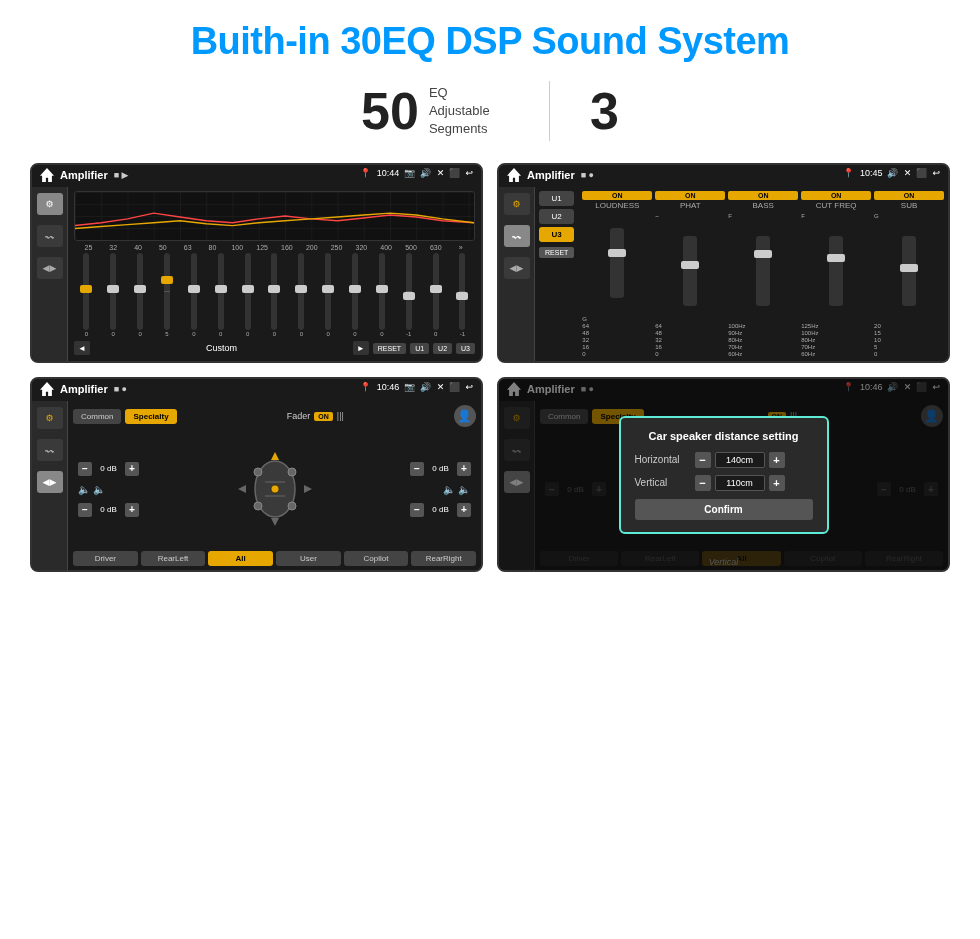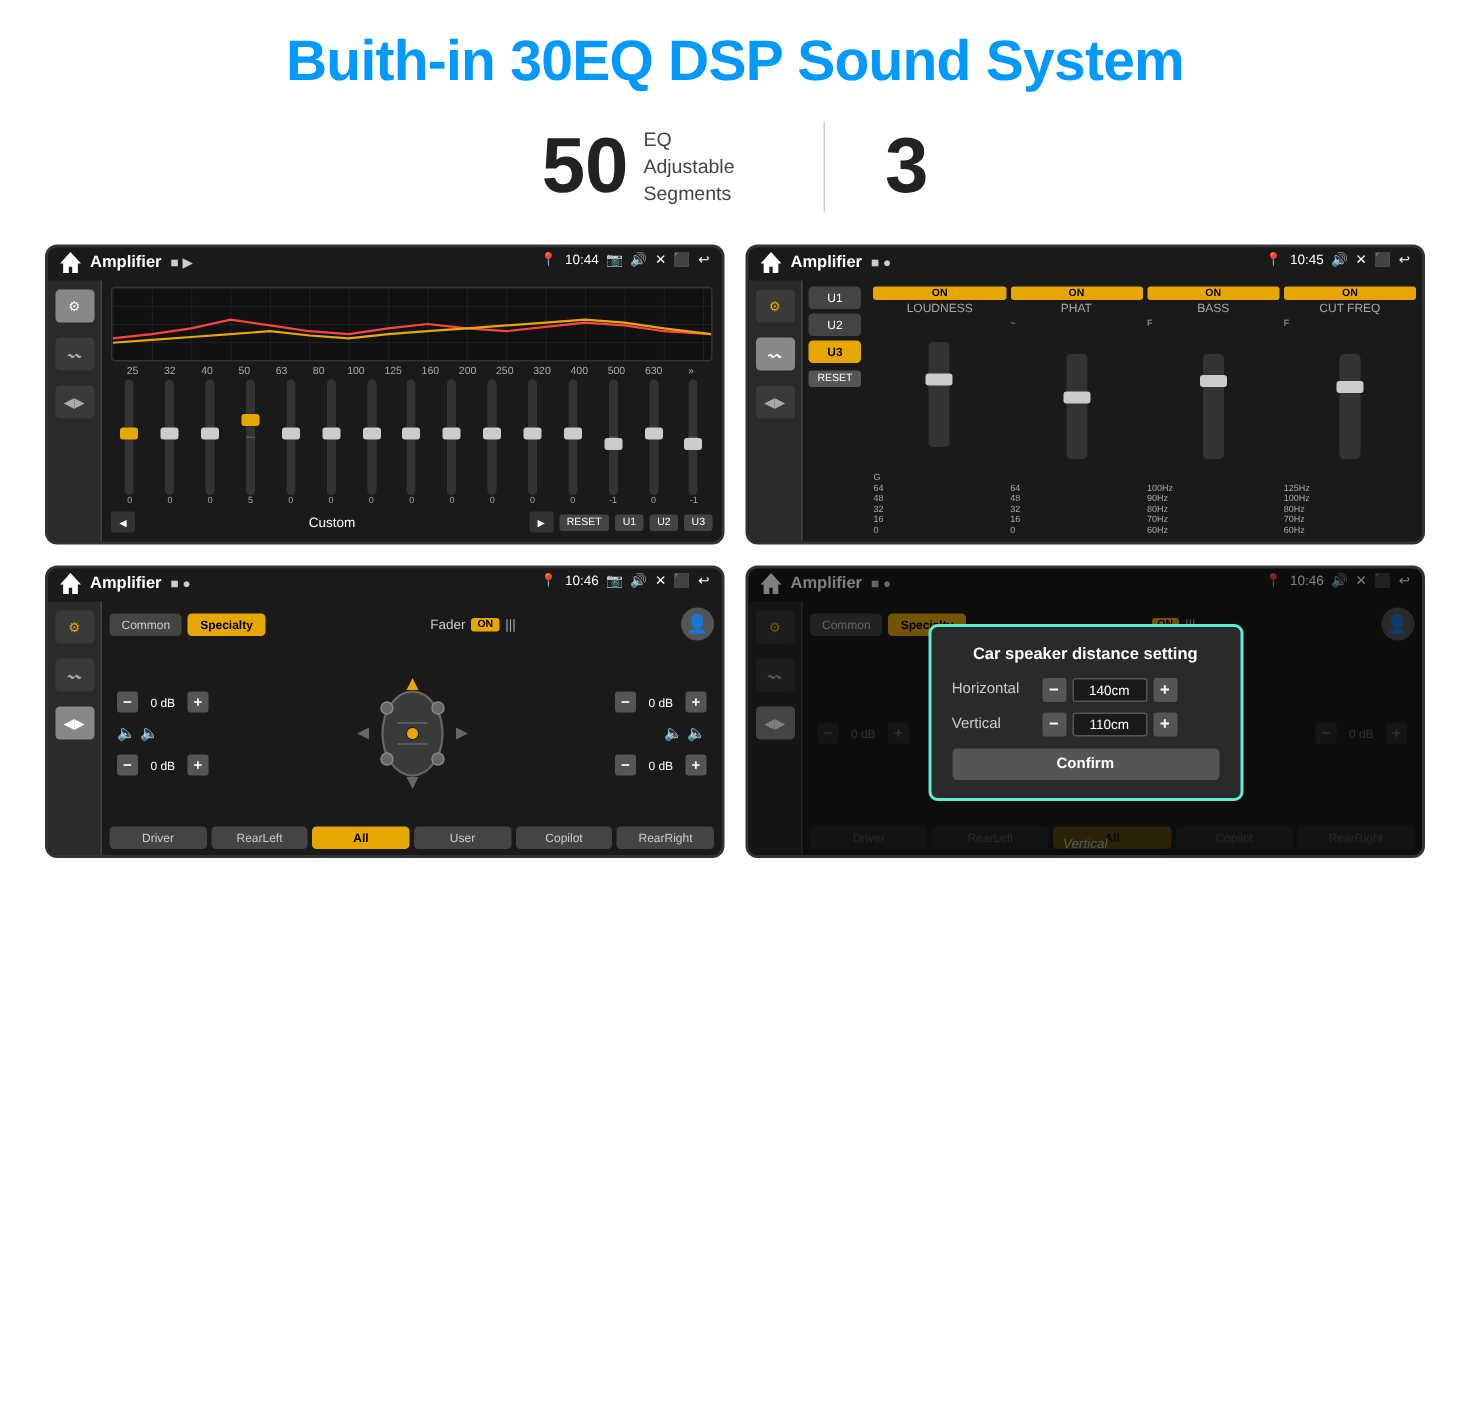--- a/index.html
+++ b/index.html
@@ -861,20 +861,35 @@
                     <div class="v-slider-thumb" style="top:25%;background:#ccc;"></div>
                   </div>
               </div>
               <div style="font-size:6px;color:#aaa;">125Hz</div>
               <div style="font-size:6px;color:#aaa;">100Hz</div>
               <div style="font-size:6px;color:#aaa;">80Hz</div>
               <div style="font-size:6px;color:#aaa;">70Hz</div>
               <div style="font-size:6px;color:#aaa;">60Hz</div>
             </div>
 
+            <div class="channel-column">
+              <div class="on-badge">ON</div>
+              <div class="channel-label">SUB</div>
+              <div style="font-size:6px;color:#aaa;margin-top:2px;">G</div>
+              <div class="channel-slider-area">
+                <div class="v-slider">
+                    <div class="v-slider-thumb" style="top:40%;background:#ccc;"></div>
+                  </div>
+              </div>
+              <div style="font-size:6px;color:#aaa;">20</div>
+              <div style="font-size:6px;color:#aaa;">15</div>
+              <div style="font-size:6px;color:#aaa;">10</div>
+              <div style="font-size:6px;color:#aaa;">5</div>
+              <div style="font-size:6px;color:#aaa;">0</div>
+            </div>
           </div>
         </div>
       </div>
     </div>
 
     <div class="screen" style="height:195px;">
       <div class="status-bar">
         <div class="status-bar-left">
           <div class="home-icon"></div>
           <span class="app-name">Amplifier</span>

